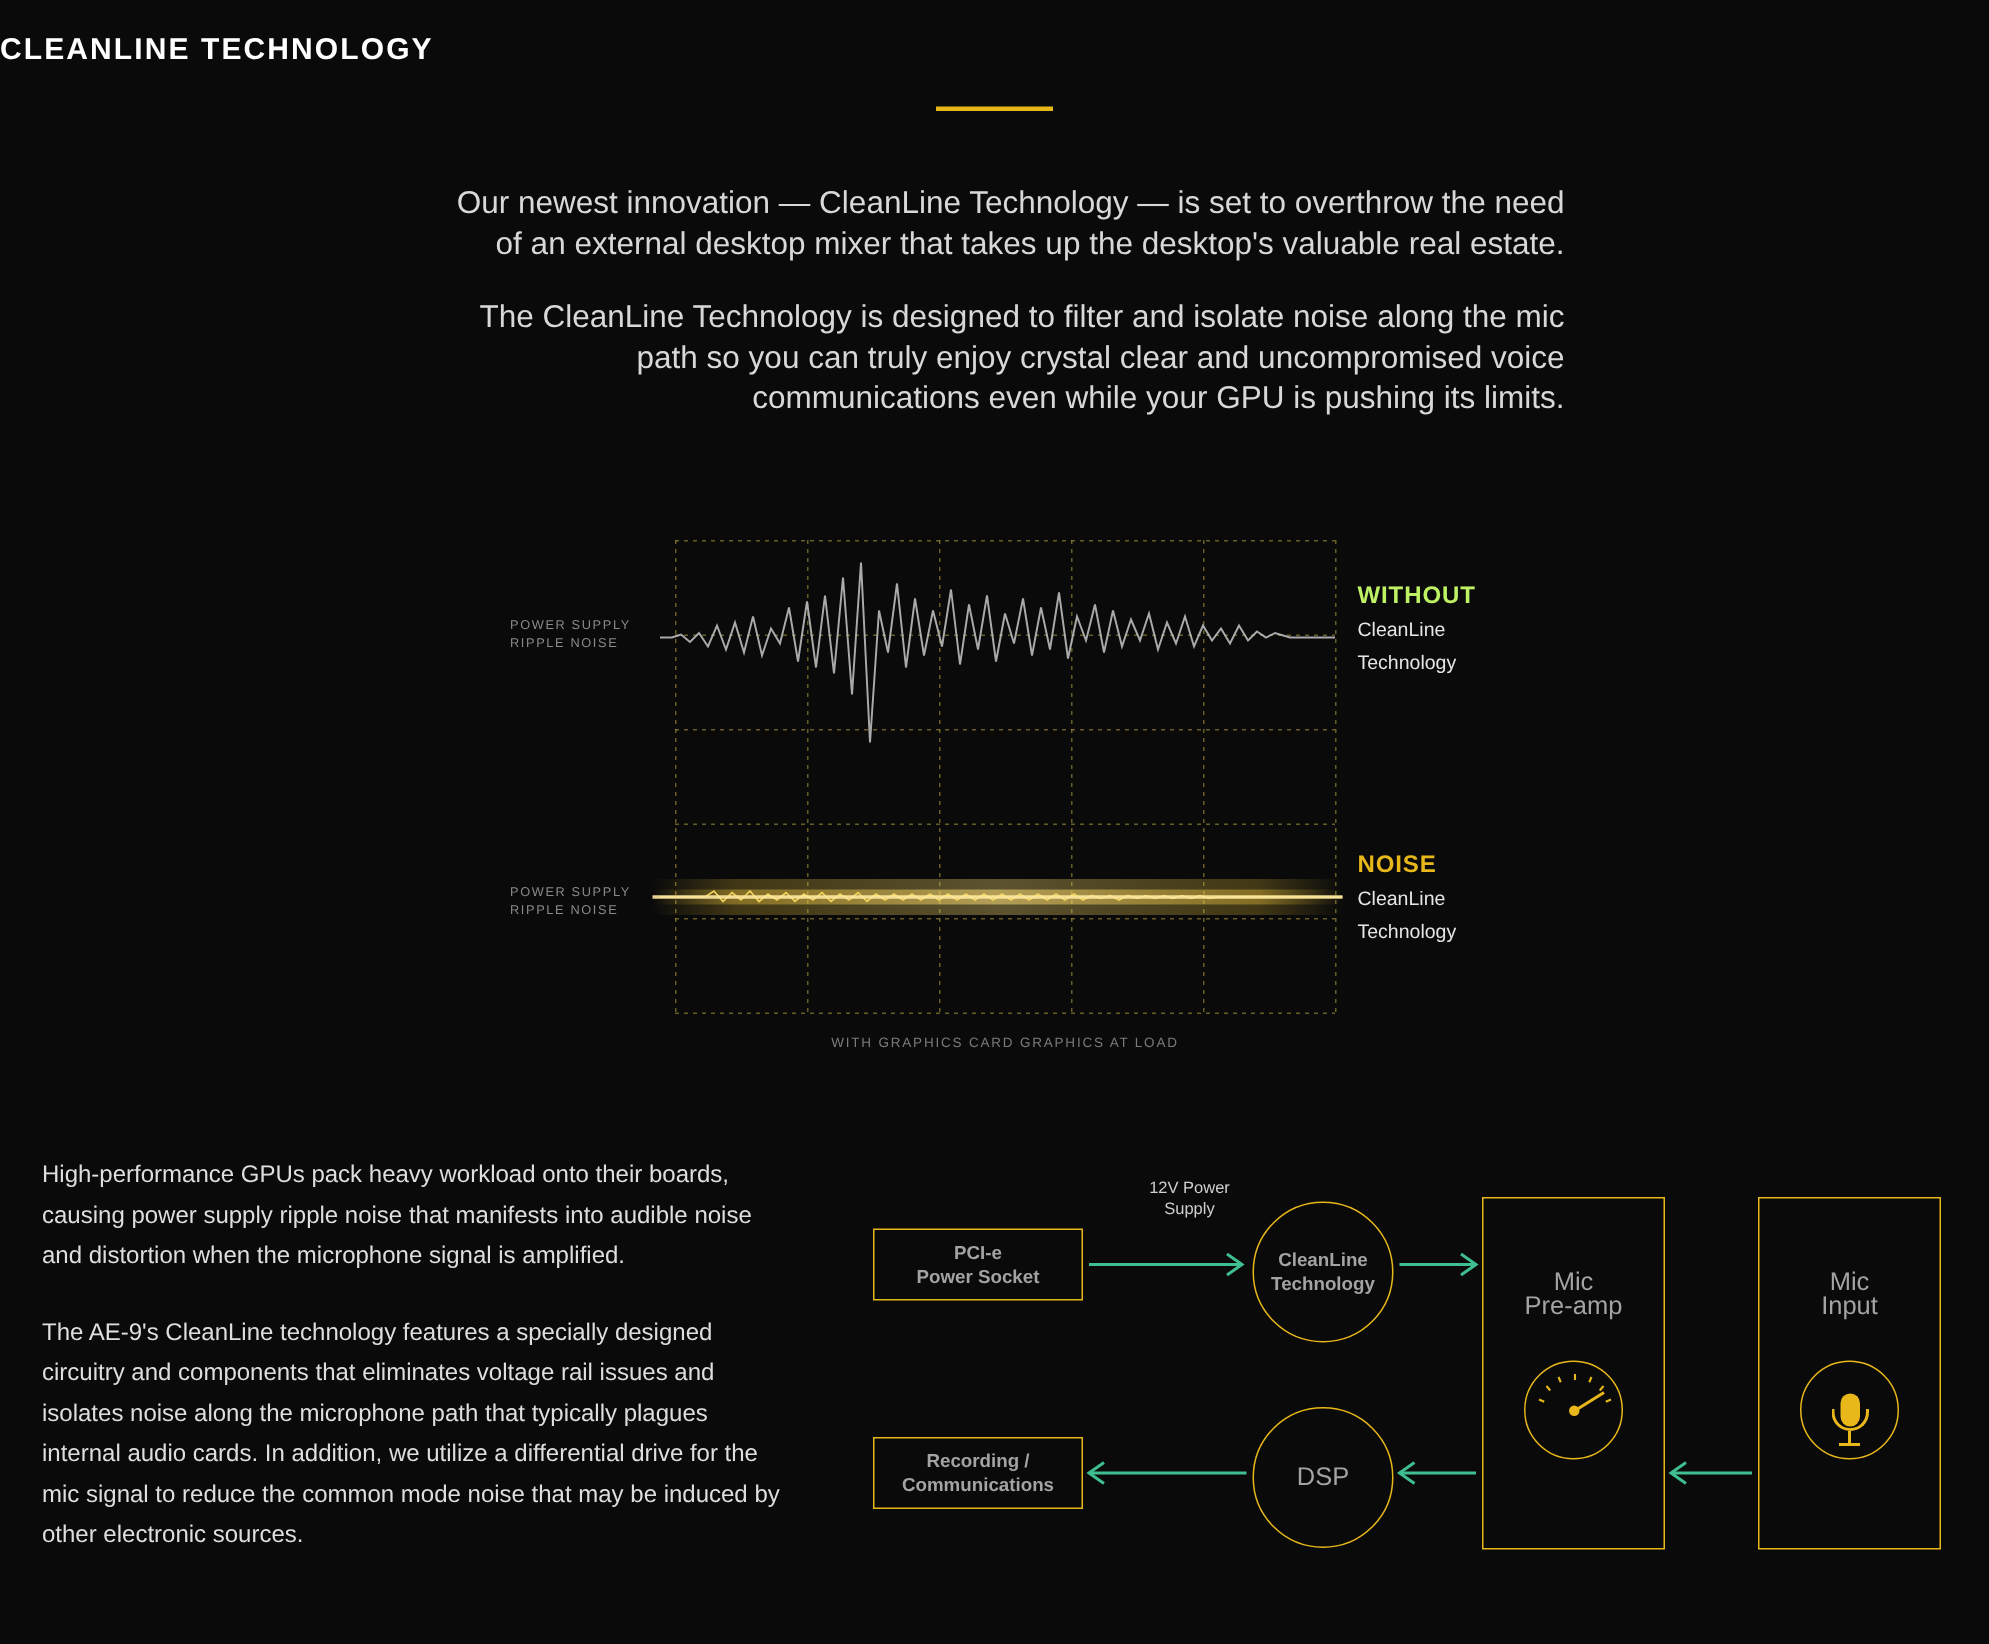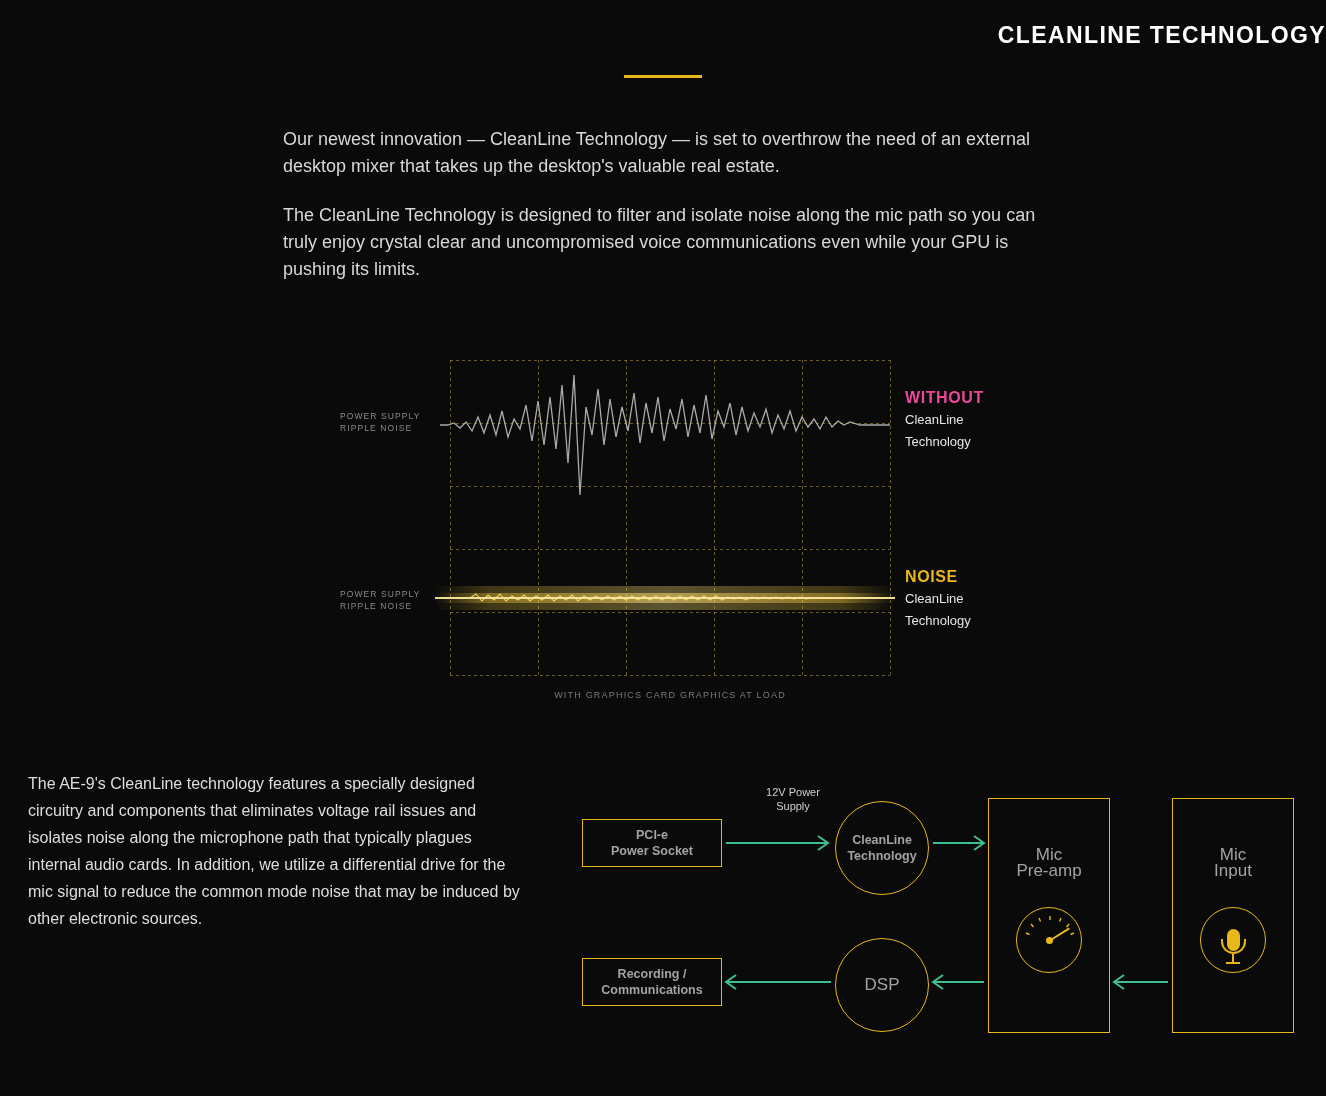--- a/index.html
+++ b/index.html
@@ -8,40 +8,40 @@
     background: #0a0a0a;
     width: 1326px; height: 1096px;
     overflow: hidden;
     font-family: "Liberation Sans", sans-serif;
     color: #ffffff;
   }
   .page { position: relative; width: 1326px; height: 1096px; }
 
   
   .page-title {
-    text-align: right;
-    font-size: 23px;
+    text-align: left;
+    font-size: 20px;
     font-weight: bold;
     letter-spacing: 1.4px;
     color: #ffffff;
     padding-top: 22px;
   }
   .title-rule {
     width: 78px; height: 3px;
     background: #e8b71a;
     margin: 26px auto 0 auto;
   }
 
   
   .intro {
     width: 760px;
     margin: 48px auto 0 auto;
-    text-align: left;
+    text-align: right;
     color: #d8d8d8;
-    font-size: 18px;
+    font-size: 21px;
     line-height: 27px;
   }
   .intro p { margin: 0 0 22px 0; }
 
   
   .scope-wrap {
     position: absolute;
     left: 330px; top: 345px;
     width: 680px; height: 365px;
   }
@@ -82,21 +82,21 @@
     line-height: 22px;
   }
   .legend .big {
     font-size: 16px;
     font-weight: bold;
     letter-spacing: 0.6px;
     display: block;
   }
   .legend .sub { color: #e6e6e6; display: block; font-size: 13px; }
   .legend-without { top: 42px; }
-  .legend-without .big { color: #ec4899; }
+  .legend-without .big { color: #bef264; }
   .legend-with { top: 221px; }
   .legend-with .big { color: #e8b71a; }
 
   .scope-caption {
     position: absolute;
     left: 0; right: 0;
     top: 345px;
     text-align: center;
     font-size: 9px;
     letter-spacing: 1.2px;
@@ -292,20 +292,21 @@
     <div class="legend legend-with">
       <span class="big">NOISE</span>
       <span class="sub">CleanLine</span>
       <span class="sub">Technology</span>
     </div>
 
     <div class="scope-caption">WITH GRAPHICS CARD GRAPHICS AT LOAD</div>
   </div>
 
   <div class="lower-text">
+    <p>High-performance GPUs pack heavy workload onto their boards, causing power supply ripple noise that manifests into audible noise and distortion when the microphone signal is amplified.</p>
     <p>The AE-9's CleanLine technology features a specially designed circuitry and components that eliminates voltage rail issues and isolates noise along the microphone path that typically plagues internal audio cards. In addition, we utilize a differential drive for the mic signal to reduce the common mode noise that may be induced by other electronic sources.</p>
   </div>
 
   <div class="diagram">
 
     <svg class="arrow" width="760" height="290" style="left:0;top:0">
       <g stroke="#3fbf8f" stroke-width="2" fill="none">
 
         <line x1="166" y1="68" x2="268" y2="68"></line>
         <polyline points="258,61 268,68 258,75" fill="none"></polyline>

